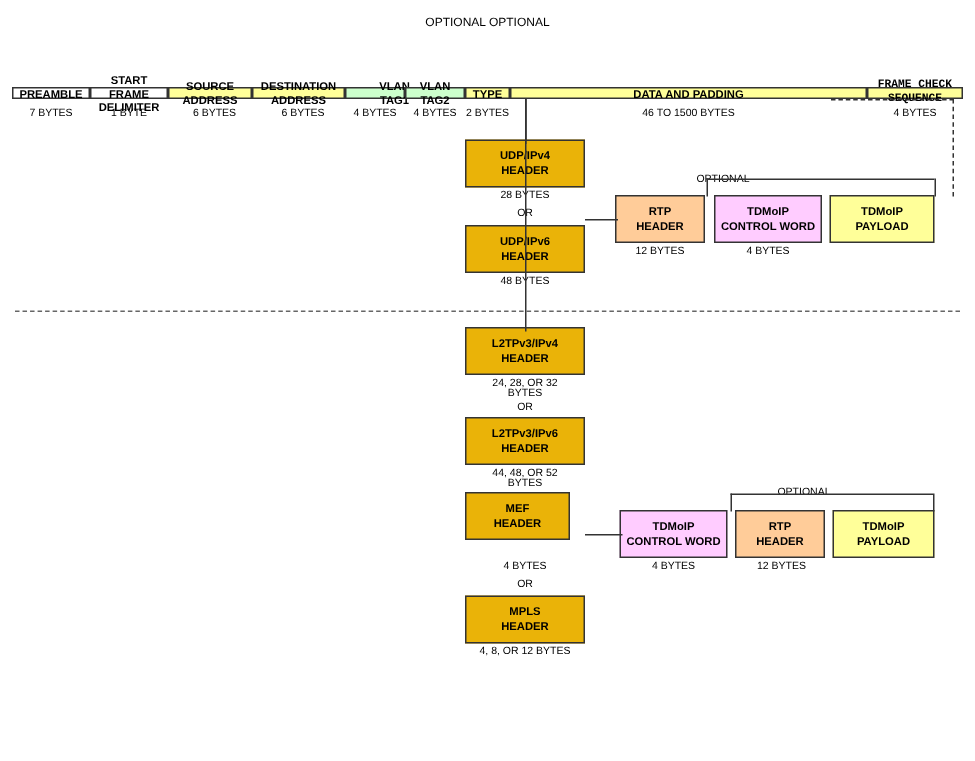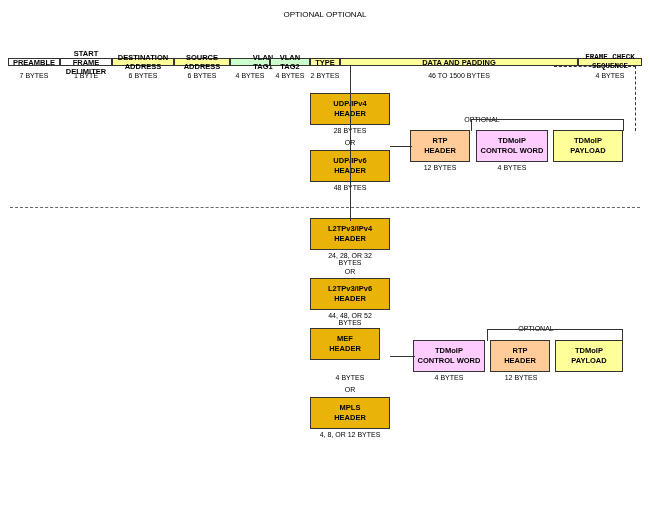--- a/index.html
+++ b/index.html
@@ -126,22 +126,22 @@
 </head>
 <body>
 
 <div class="diagram">
 
   <div class="optional-top">OPTIONAL OPTIONAL</div>
 
   <div class="frame-row">
     <div class="frame-cell cell-white" style="width:52px;">PREAMBLE</div>
     <div class="frame-cell cell-white" style="width:52px;">START FRAME DELIMITER</div>
+    <div class="frame-cell cell-yellow" style="width:56px;">SOURCE ADDRESS</div>
     <div class="frame-cell cell-yellow" style="width:62px;">DESTINATION ADDRESS</div>
-    <div class="frame-cell cell-yellow" style="width:56px;">SOURCE ADDRESS</div>
     <div class="frame-cell cell-green" style="width:40px;padding-left:27px;">VLAN TAG1</div>
     <div class="frame-cell cell-green" style="width:40px;">VLAN TAG2</div>
     <div class="frame-cell cell-yellow" style="width:30px;">TYPE</div>
     <div class="frame-cell cell-yellow" style="flex:1;">DATA AND PADDING</div>
     <div class="frame-cell cell-yellow" style="width:64px;font-family:Liberation Mono, monospace;">FRAME CHECK SEQUENCE</div>
   </div>
 
   <div class="bytes-row">
     <div class="bytes-cell" style="width:52px;">7 BYTES</div>
     <div class="bytes-cell" style="width:52px;">1 BYTE</div>

